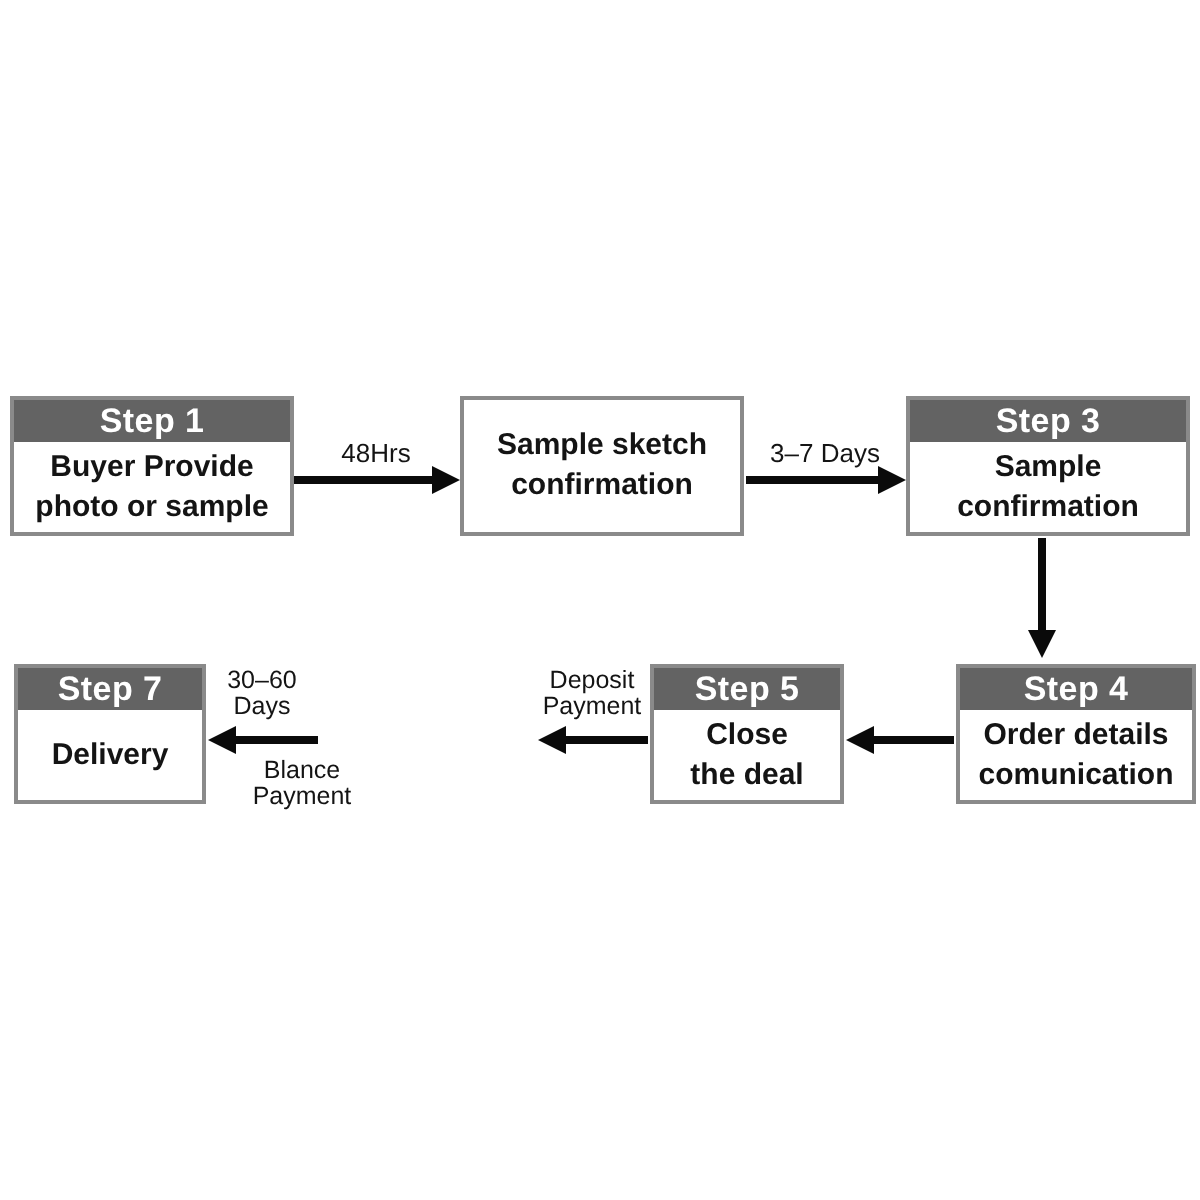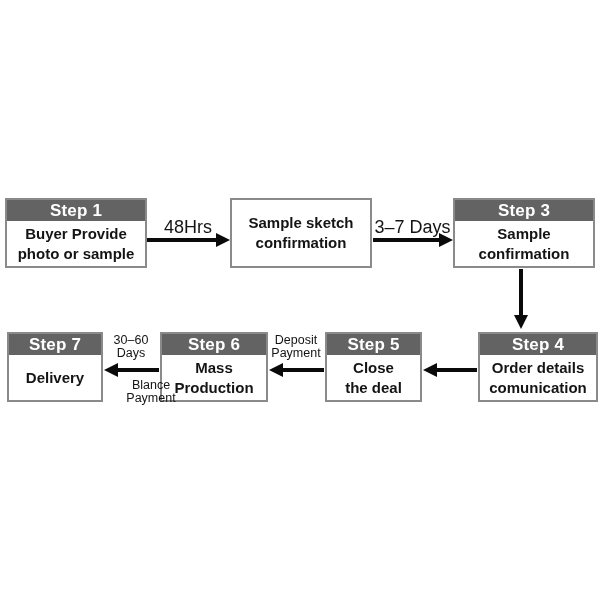--- a/index.html
+++ b/index.html
@@ -51,21 +51,21 @@
   }
   .step-body .line { line-height: 20px; white-space: nowrap; }
 
   .conn-label {
     position: absolute;
     color: #141414;
     font-size: 12.5px;
     text-align: center;
   }
   .conn-label .line { line-height: 13px; white-space: nowrap; }
-  .conn-label.big { font-size: 18px; }
+  .conn-label.big { font-size: 13px; }
   .conn-label.big .line { line-height: 14px; }
 </style>
 </head>
 <body>
 
 <div class="canvas">
 
   <svg class="arrows-layer" width="600" height="600" viewBox="0 0 600 600">
     <g stroke="#0a0a0a" fill="#0a0a0a">
       <line x1="146" y1="240" x2="217" y2="240" stroke-width="4"></line>
@@ -125,27 +125,20 @@
   </div>
 
   <div class="step-box" style="left:325px; top:332px; width:97px;">
     <div class="step-header">Step 5</div>
     <div class="step-body">
       <div class="line">Close</div>
       <div class="line">the deal</div>
     </div>
   </div>
 
-  <div class="step-box" style="left:160px; top:332px; width:108px;">
-    <div class="step-header">Step 6</div>
-    <div class="step-body">
-      <div class="line">Mass</div>
-      <div class="line">Production</div>
-    </div>
-  </div>
 
   <div class="step-box" style="left:7px; top:332px; width:96px;">
     <div class="step-header">Step 7</div>
     <div class="step-body">
       <div class="line">Delivery</div>
       <div class="line"></div>
     </div>
   </div>
 
   <div class="conn-label big" style="left:146px; top:220px; width:84px;">

